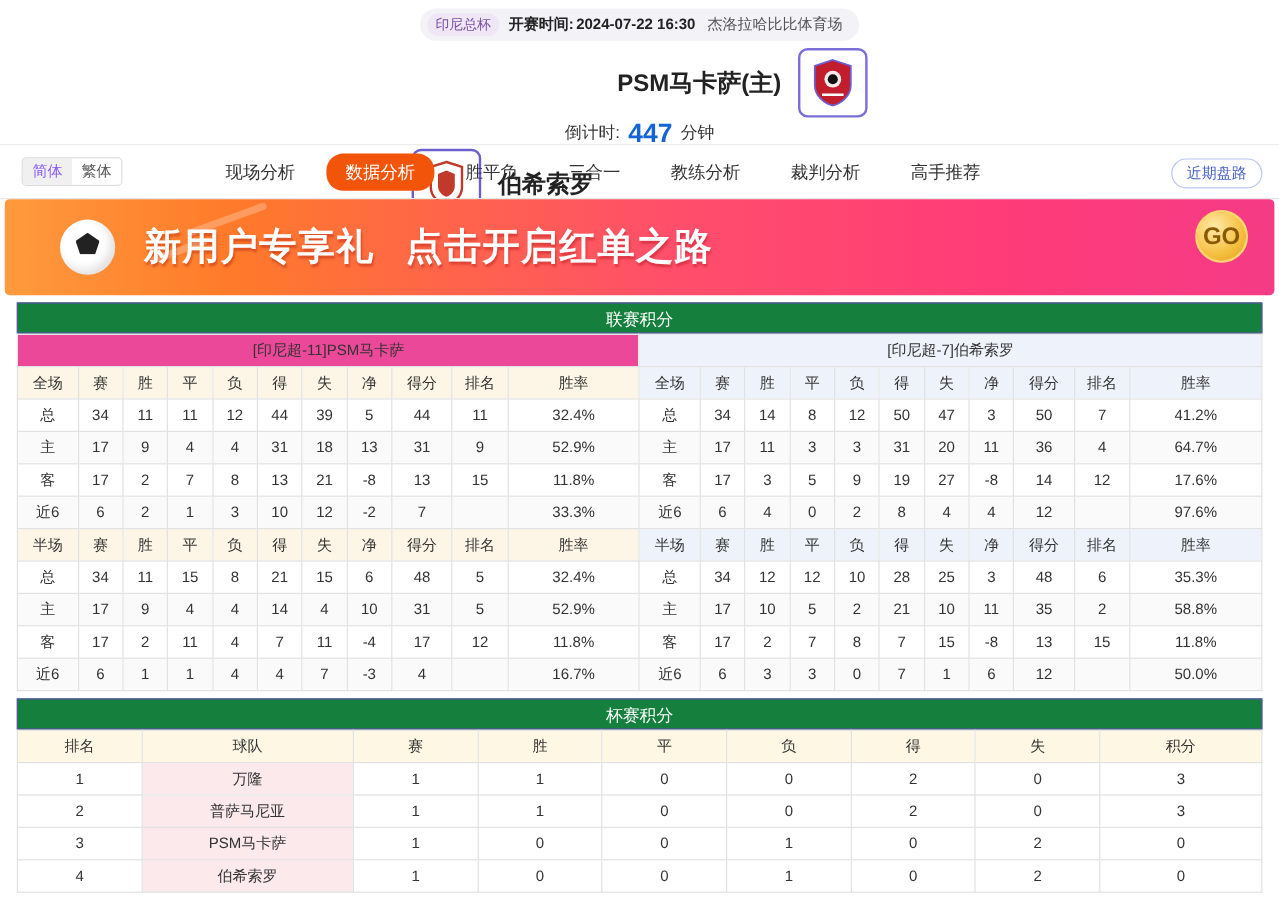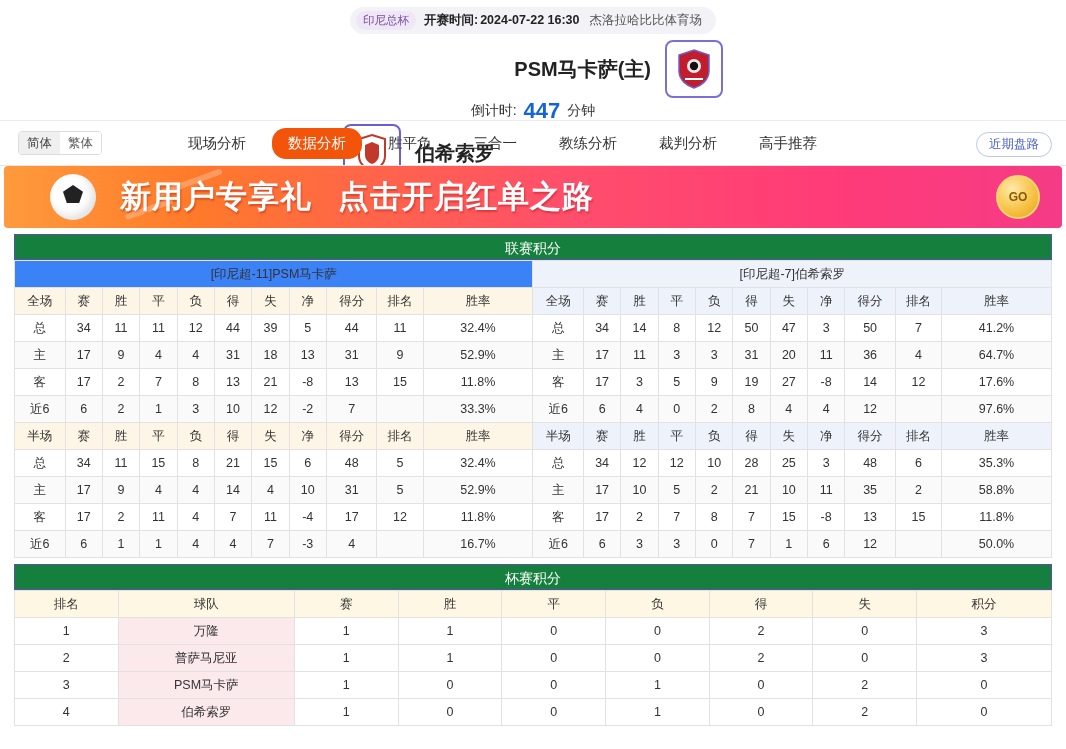--- a/index.html
+++ b/index.html
@@ -95,21 +95,21 @@
     overflow: hidden;
     height: 24px;
     font-size: 12.5px;
   }
   .lang-toggle span {
     padding: 3px 8px;
     line-height: 17px;
     color: #555;
     background: #fff;
   }
-  .lang-toggle span.active { background: #f0f0f0; color:#404040; }
+  .lang-toggle span.active { background: #f0f0f0; color:#8b5cf6; }
   .nav-items {
     display: flex; align-items: center;
     gap: 10px;
     margin-left: 70px;
   }
   .nav-item {
     font-size: 14.5px;
     color: #333;
     padding: 6px 16px;
     border-radius: 14px;
@@ -126,21 +126,21 @@
     color: #4a63c8;
     border-radius: 13px;
     font-size: 12.5px;
     padding: 3px 12px;
     background: #fff;
   }
 
   
   .banner {
     margin: 0 4px;
-    height: 62px;
+    height: 80px;
     border-radius: 4px;
     background: linear-gradient(90deg,#ff9a3d 0%,#ff7a2a 18%,#ff4f6a 52%,#ff3b78 78%,#f53b86 100%);
     position: relative;
     overflow: hidden;
     display: flex; align-items: center;
   }
   .banner .ball {
     width: 46px; height: 46px; border-radius: 50%;
     background: #fff;
     margin-left: 46px;
@@ -162,21 +162,21 @@
     margin-left: 24px;
     text-shadow: 1px 2px 2px rgba(150,0,0,0.35);
     white-space: nowrap;
   }
   .banner-text .gap { display:inline-block; width: 26px; }
   .banner .go {
     position: absolute; right: 22px; top: 9px;
     width: 44px; height: 44px; border-radius: 50%;
     background: radial-gradient(circle at 35% 30%, #ffe9a8, #f5c040 60%, #e09f1c 100%);
     color: #8a5a00;
-    font-size: 12px; font-weight: bold;
+    font-size: 20px; font-weight: bold;
     display:flex; align-items:center; justify-content:center;
     border: 2px solid #ffd76e;
   }
   .banner .streak {
     position:absolute; background: rgba(255,255,255,0.25);
     height: 6px; border-radius: 3px; transform: rotate(-20deg);
   }
 
   
   .content { padding: 6px 14px 0 14px; }
@@ -199,21 +199,21 @@
     text-align: center;
     font-weight: normal;
     font-size: 12.5px;
     height: 27px;
     color: #333;
     padding: 0 1px;
     overflow: hidden;
     white-space: nowrap;
   }
   .team-head td {
-    background: #3b82f6;
+    background: #ec4899;
     font-size: 12.5px;
     color: #444;
     height: 30px;
   }
   .team-head td.right { background: #eef3fb; }
   .col-head td { background: #fdf6e6; color: #555; }
   .col-head td.right { background: #eef3fb; }
   .row-alt td { background: #fafafa; }
   .lbl-home { color: #d3342b; }
   .lbl-away { color: #1c61c9; }

